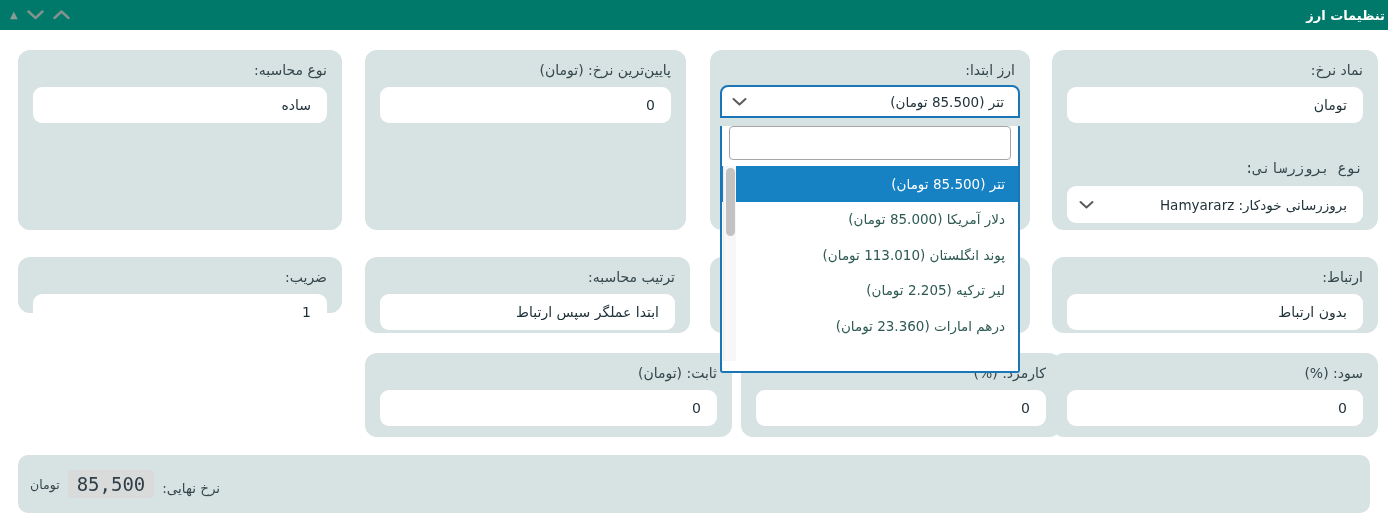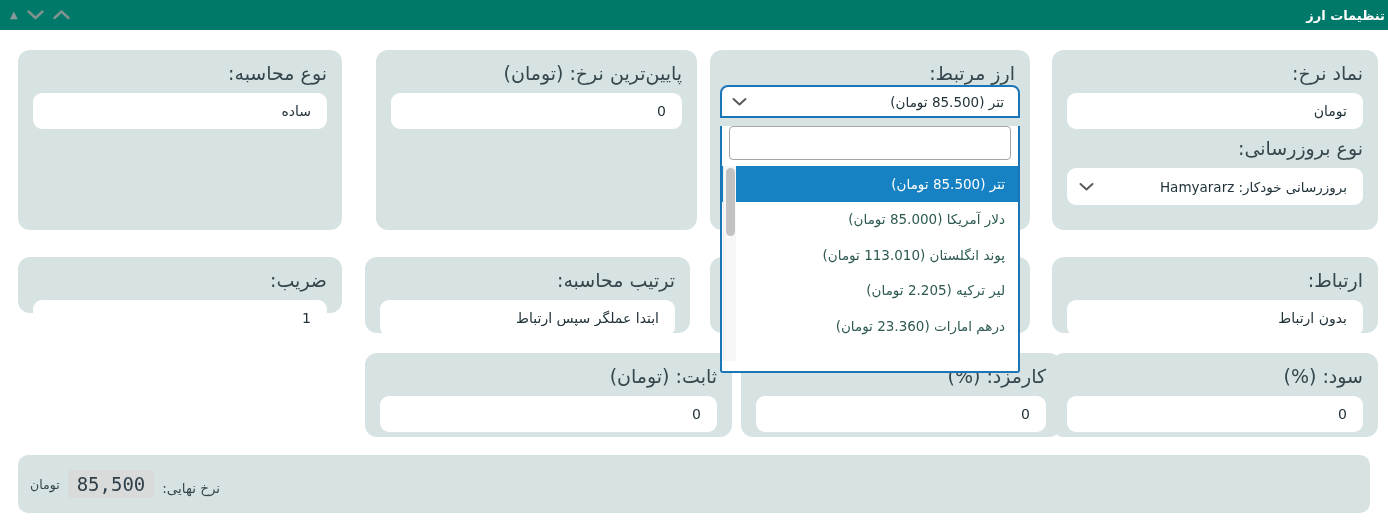--- a/index.html
+++ b/index.html
@@ -9,38 +9,38 @@
   
   .topbar { position:absolute; left:0; top:0; width:1388px; height:30px; background:#00796b; }
   .topbar-title { position:absolute; right:3px; top:50%; transform:translateY(-50%); color:#ffffff; font-weight:bold; font-size:13px; }
   .tb-icon { position:absolute; top:50%; transform:translateY(-50%); display:flex; align-items:center; cursor:pointer; }
   .tb-tri { left:10px; color:#8a9a96; font-size:10px; line-height:1; }
   .tb-chev-down { left:27px; }
   .tb-chev-up { left:53px; }
 
   
   .card { position:absolute; background:#d6e3e2; border-radius:12px; padding:12px 15px; }
-  .card-label { font-size:19px; color:#35474d; margin-bottom:9px; }
+  .card-label { font-size:14px; color:#35474d; margin-bottom:9px; }
   .fld { display:block; width:100%; height:36px; background:#ffffff; border:none; border-radius:9px; font-family:"DejaVu Sans", sans-serif; font-size:14px; color:#21333a; padding:0 16px; text-align:right; outline:none; }
   .selectbox { position:relative; width:100%; height:37px; background:#ffffff; border-radius:9px; display:flex; align-items:center; cursor:pointer; }
   .selectbox .sel-text { width:100%; padding:0 16px 0 30px; font-size:13.5px; color:#21333a; text-align:right; }
   .selectbox .sel-chev { position:absolute; left:12px; top:50%; transform:translateY(-50%); display:flex; }
 
   #card-calc-type   { left:18px;   top:50px;  width:324px; height:180px; }
-  #card-lowest      { left:376px;  top:50px;  width:321px; height:180px; }
+  #card-lowest      { left:365px;  top:50px;  width:321px; height:180px; }
   #card-related     { left:710px;  top:50px;  width:320px; height:180px; }
   #card-symbol      { left:1052px; top:50px;  width:326px; height:180px; }
   #card-multiplier  { left:18px;   top:257px; width:324px; height:56px; }
   #card-calc-order  { left:365px;  top:257px; width:325px; height:76px; }
   #card-hidden      { left:710px;  top:257px; width:320px; height:76px; }
   #card-relation    { left:1052px; top:257px; width:326px; height:76px; }
   #card-fixed       { left:365px;  top:353px; width:367px; height:84px; }
   #card-fee         { left:710px;  top:353px; width:320px; height:84px;margin-left:31px; }
   #card-profit      { left:1052px; top:353px; width:326px; height:84px; }
-  .gap-20 { margin-top:8px; }
+  .gap-20 { margin-top:37px;font-family:Liberation Mono, monospace; }
 
   
   .s2 { position:absolute; left:720px; top:85px; width:300px; z-index:20; }
   .s2-selection { position:relative; height:33px; background:#fff; border:2px solid #1b76b8; border-radius:8px 8px 0 0; display:flex; align-items:center; cursor:pointer; }
   .s2-selection .s2-text { width:100%; padding:0 14px 0 28px; font-size:13.5px; color:#21333a; text-align:right; }
   .s2-selection .s2-chev { position:absolute; left:10px; top:50%; transform:translateY(-50%); display:flex; }
   .s2-panel { position:relative; background:#fff; border:2px solid #1b76b8; border-top:none; height:247px; border-radius:0 0 3px 3px; }
   .s2-search { display:block; width:calc(100% - 14px); height:34px; margin:8px 7px 6px; border:1px solid #a6a6a6; border-radius:4px; outline:none; font-family:"DejaVu Sans", sans-serif; font-size:13px; padding:0 10px; }
   .s2-list { position:relative; height:195px; overflow:hidden; }
   .s2-opt { height:35.5px; display:flex; align-items:center; padding-right:13px; font-size:13.5px; color:#2e5a53; cursor:pointer; }
@@ -78,21 +78,21 @@
     <div class="card-label">نوع محاسبه:</div>
     <input class="fld" value="ساده" style="">
   </div>
 
   <div class="card" id="card-lowest">
     <div class="card-label">پایین‌ترین نرخ: (تومان)</div>
     <input class="fld" value="0" style="">
   </div>
 
   <div class="card" id="card-related">
-    <div class="card-label">ارز مرتبط:</div>
+    <div class="card-label">ارز ابتدا:</div>
   </div>
 
   <div class="card" id="card-symbol">
     <div class="card-label">نماد نرخ:</div>
     <input class="fld" value="تومان" style="">
     <div class="card-label gap-20">نوع بروزرسانی:</div>
     <div class="selectbox">
       <span class="sel-text">بروزرسانی خودکار: Hamyararz</span>
       <span class="sel-chev">
         <svg width="15" height="9" viewBox="0 0 15 9">

